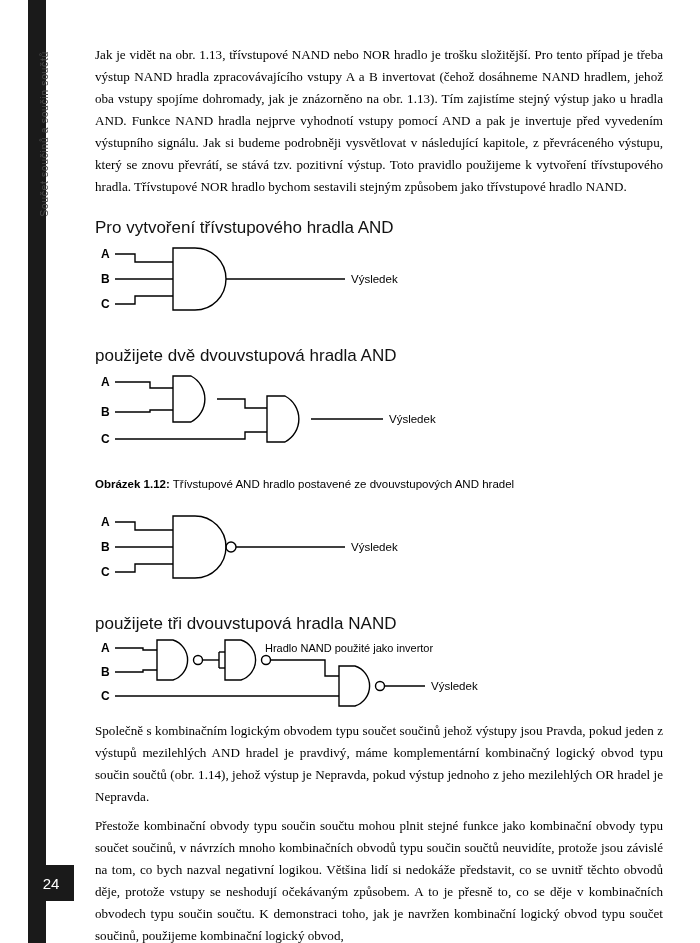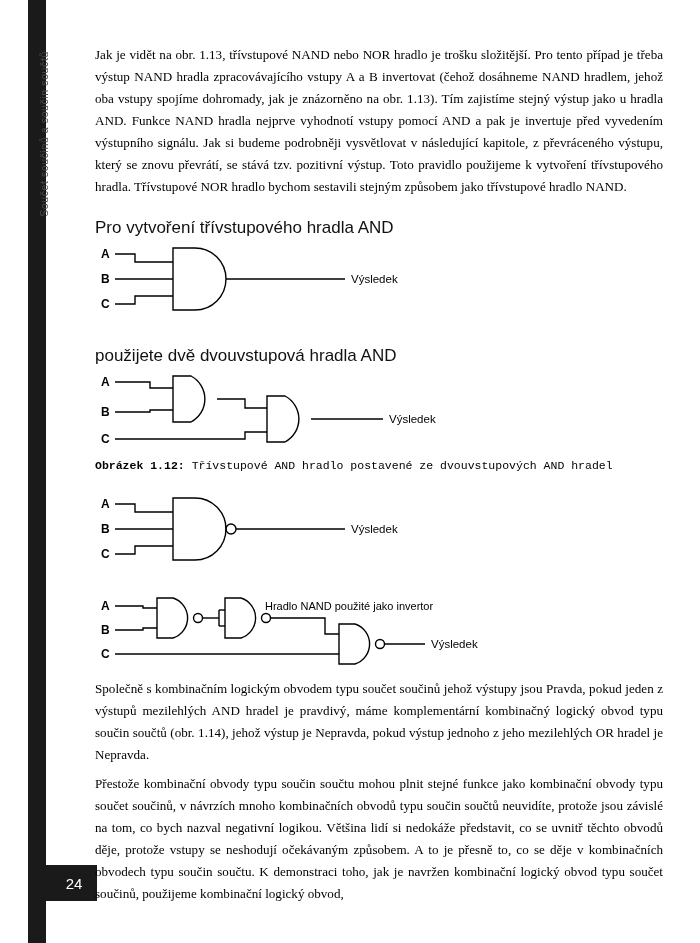--- a/index.html
+++ b/index.html
@@ -48,44 +48,43 @@
     bottom: 42px;
     width: 46px;
     height: 36px;
     background: #1a1a1a;
     color: #ffffff;
     font-family: "Liberation Sans", sans-serif;
     font-size: 15px;
     display: flex;
     align-items: center;
     justify-content: center;
-    padding-left: 23px;
   }
   .content {
     position: absolute;
     left: 95px;
     top: 44px;
     width: 568px;
   }
   p.body {
     margin: 0 0 0 0;
     font-size: 13.1px;
     line-height: 22px;
     text-align: justify;
     text-justify: inter-word;
     hyphens: manual;
   }
   p.body + p.body {
     margin-top: 7px;
     text-indent: 0;
   }
   .fig-caption {
-    font-family: Liberation Mono, monospace;
+    font-family: Liberation Sans, sans-serif;
     font-size: 11.5px;
-    margin-top: 3px;
+    margin-top: 22px;
   }
   .fig-caption b {
     font-weight: bold;
   }
   .fig-lead {
     font-family: "Liberation Sans", sans-serif;
     font-size: 17px;
     margin: 0 0 4px 0;
     color: #111;
   }
@@ -196,20 +195,21 @@
             <path d="M78 6 H100 A31 31 0 0 1 100 68 H78 Z"></path>
             <circle cx="136" cy="37" r="5"></circle>
             <path d="M141 37 H250"></path>
           </g>
           <text class="lbl-out" x="256" y="41">Výsledek</text>
         </svg>
       </div>
     </div>
 
     <div class="block">
+      <p class="fig-lead">použijete tři dvouvstupová hradla NAND</p>
       <div class="diagram">
         <svg width="470" height="74" viewBox="0 0 470 74">
           <text class="lbl-in" x="6" y="14">A</text>
           <text class="lbl-in" x="6" y="38">B</text>
           <text class="lbl-in" x="6" y="62">C</text>
           <g stroke="#000" stroke-width="1.4" fill="none">
 
             <path d="M20 10 H48 V12 H62"></path>
 
             <path d="M20 34 H48 V32 H62"></path>

